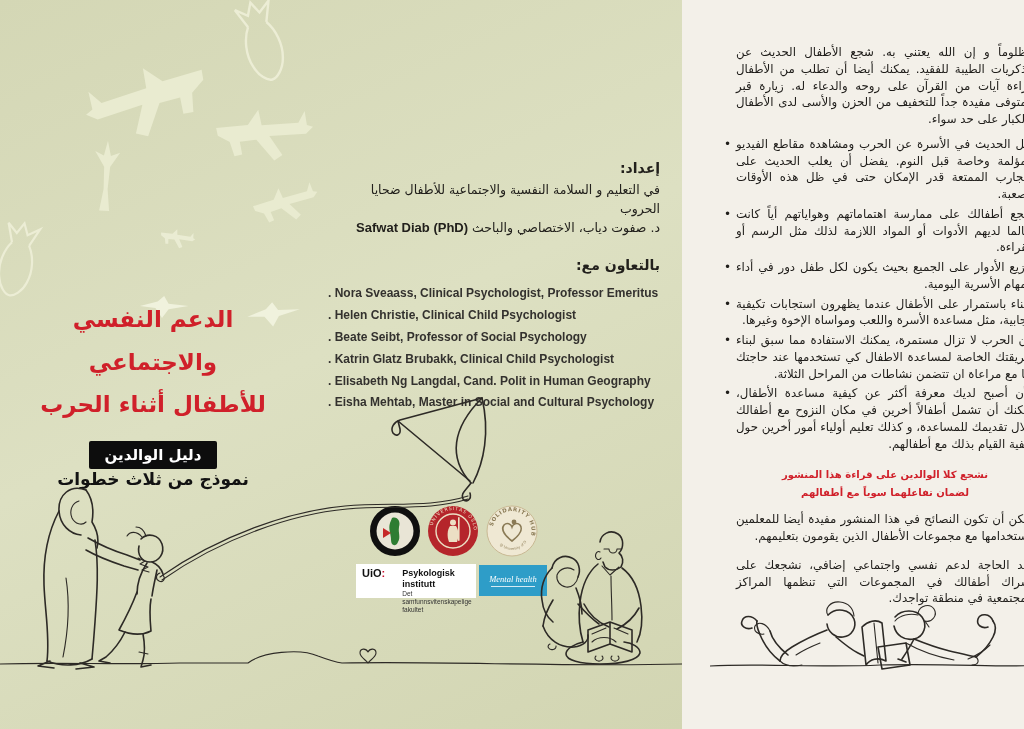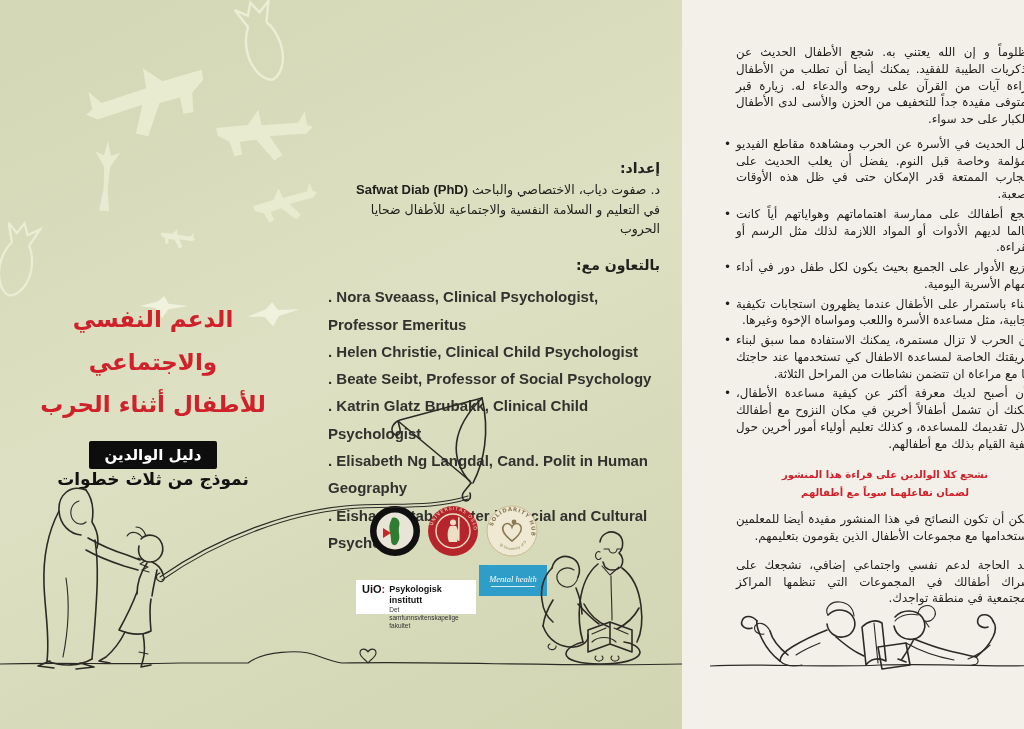--- a/index.html
+++ b/index.html
@@ -11,33 +11,33 @@
   .left-panel { position:absolute; left:0; top:0; width:682px; height:729px;
     background:linear-gradient(155deg,#d4d7b5 0%, #dde0c2 48%, #d2d5b2 100%); }
   .watermarks { position:absolute; left:0; top:0; width:682px; height:380px; }
 
   .credits { position:absolute; top:158px; right:22px; width:332px; color:#22201c; }
   .credits .ar { direction:rtl; text-align:right; font-size:12.5px; line-height:1.55; }
   .credits .lbl { font-weight:bold; font-size:14px; }
   .author-en { font-family:"Liberation Sans",sans-serif; font-weight:bold; font-size:13px; }
   .collab { margin-top:16px; }
   .names { margin-top:7px; direction:ltr; text-align:left; font-family:"Liberation Sans",sans-serif;
-    font-weight:bold; font-size:15px; color:#33312e; line-height:1.82; }
+    font-weight:bold; font-size:12px; color:#33312e; line-height:1.82; }
 
   .title-block { position:absolute; left:14px; top:298px; width:278px; text-align:center; }
   .main-title { direction:rtl; color:#d0202a; font-weight:bold; font-size:23px; line-height:1.85; }
   .badge { display:inline-block; margin-top:15px; background:#0d0d0d; color:#ffffff;
     font-weight:bold; font-size:15px; padding:5px 16px; direction:rtl; border-radius:2px; }
   .subtitle { direction:rtl; color:#121212; font-weight:bold; font-size:17px; }
 
   .logos { position:absolute; left:356px; top:505px; width:196px; }
   .logo-circles { display:flex; align-items:center; justify-content:center; gap:7px; }
   .logo-banners { display:flex; margin-top:7px; }
   .uio-banner { background:#ffffff; width:120px; height:34px; padding:4px 6px 3px;
-    font-family:"Liberation Sans",sans-serif; display:flex; gap:4px; align-items:flex-start;margin-top:16px; }
+    font-family:"Liberation Sans",sans-serif; display:flex; gap:17px; align-items:flex-start; }
   .uio-mark { font-weight:bold; font-size:11px; color:#111; line-height:1; }
   .uio-mark .colon { color:#c8102e; }
   .uio-txt1 { font-weight:bold; font-size:9px; color:#111; line-height:1.2; }
   .uio-txt2 { font-size:6.5px; color:#333; line-height:1.3; }
   .mh-banner { background:#2e9dc8; width:68px; height:31px; margin-left:3px; margin-top:1px;
     color:#fff; display:flex; flex-direction:column; align-items:center; justify-content:center; }
   .mh-txt { font-style:italic; font-size:8.5px; font-family:"Liberation Serif",serif; }
   .mh-sub { width:44px; border-top:1px solid rgba(255,255,255,.8); margin-top:2px; }
 
   .left-illustration { position:absolute; left:0; bottom:0; width:682px; height:349px; }
@@ -96,25 +96,25 @@
         <use href="#jet" transform="translate(164,222) scale(0.45) rotate(18)"></use>
       </g>
       <g fill="#f0f2dd">
         <use href="#drone" transform="translate(140,296) scale(1.1)"></use>
         <use href="#drone" transform="translate(246,306) scale(1.2) rotate(-8)"></use>
       </g>
     </svg>
 
     <div class="credits">
       <div class="ar lbl">إعداد:</div>
+      <div class="ar">في التعليم و السلامة النفسية والاجتماعية للأطفال ضحايا الحروب</div>
       <div class="ar">
         <span>د. صفوت دياب، الاختصاصي والباحث</span>
         <span class="author-en">Safwat Diab (PhD)</span>
       </div>
-      <div class="ar">في التعليم و السلامة النفسية والاجتماعية للأطفال ضحايا الحروب</div>
       <div class="ar lbl collab">بالتعاون مع:</div>
       <div class="names">
         <div>. Nora Sveaass, Clinical Psychologist, Professor Emeritus</div>
         <div>. Helen Christie, Clinical Child Psychologist</div>
         <div>. Beate Seibt, Professor of Social Psychology</div>
         <div>. Katrin Glatz Brubakk, Clinical Child Psychologist</div>
         <div>. Elisabeth Ng Langdal, Cand. Polit in Human Geography</div>
         <div>. Eisha Mehtab, Master in Social and Cultural Psychology</div>
       </div>
     </div>

